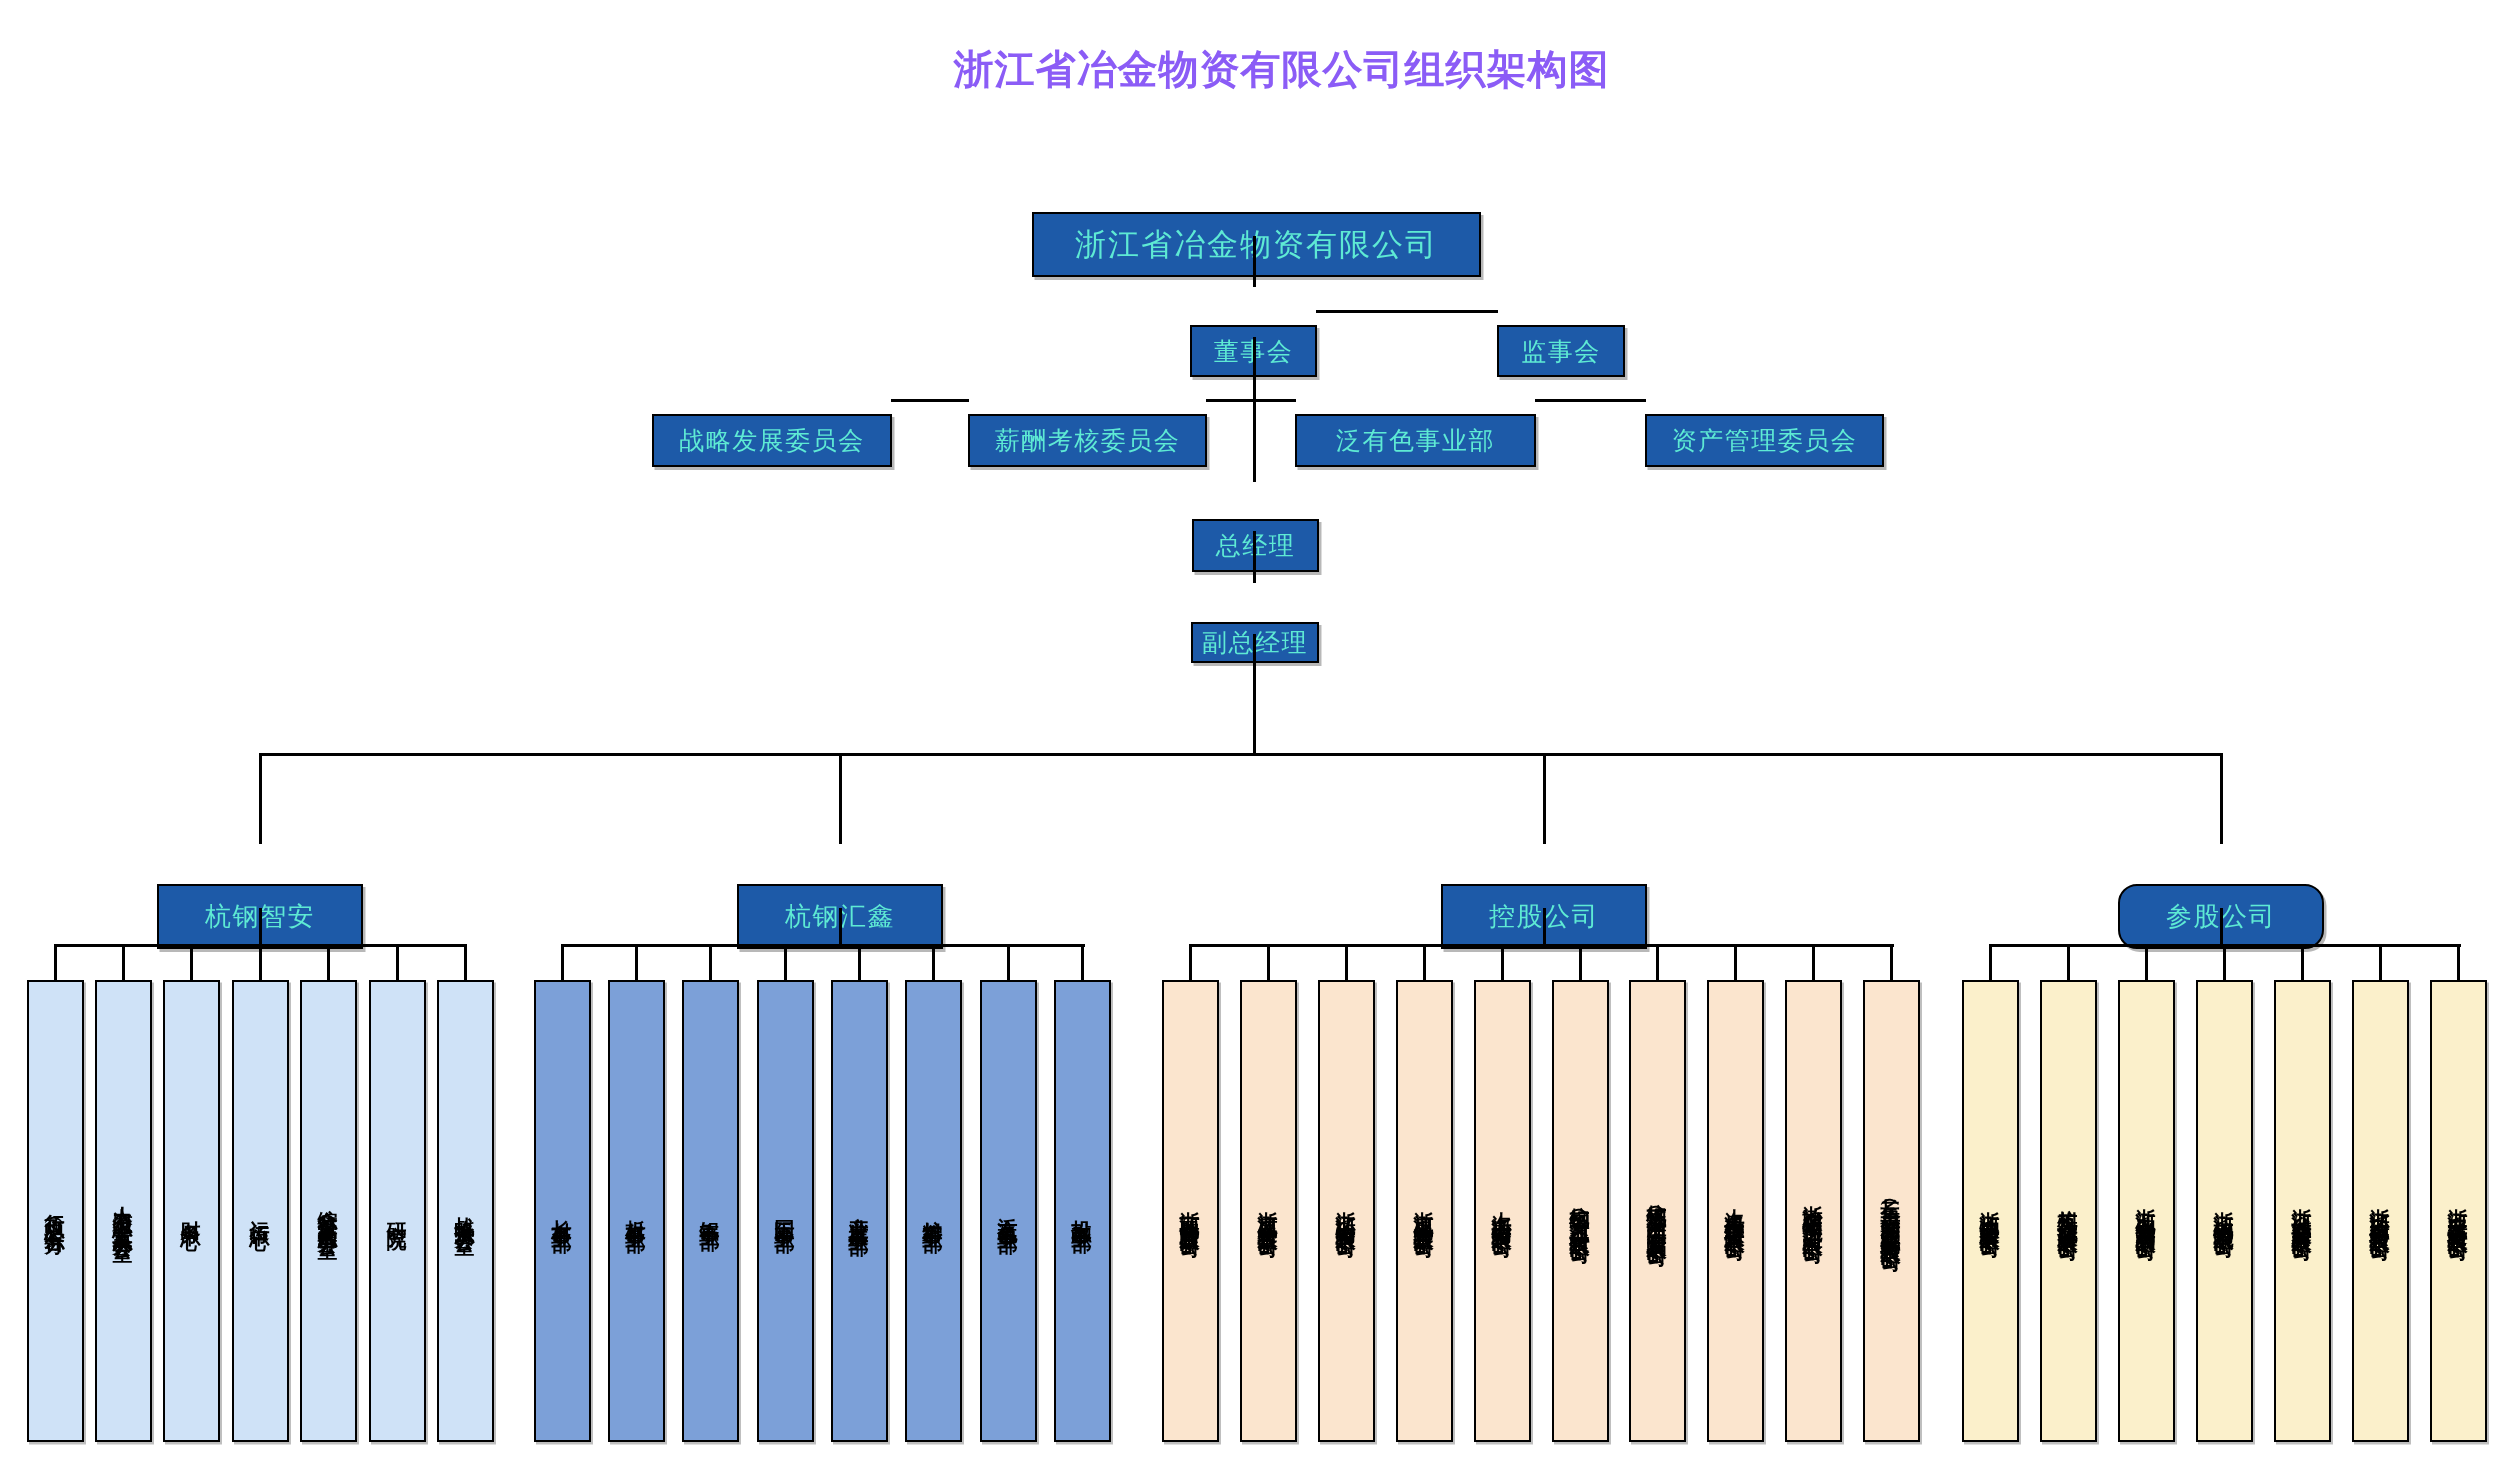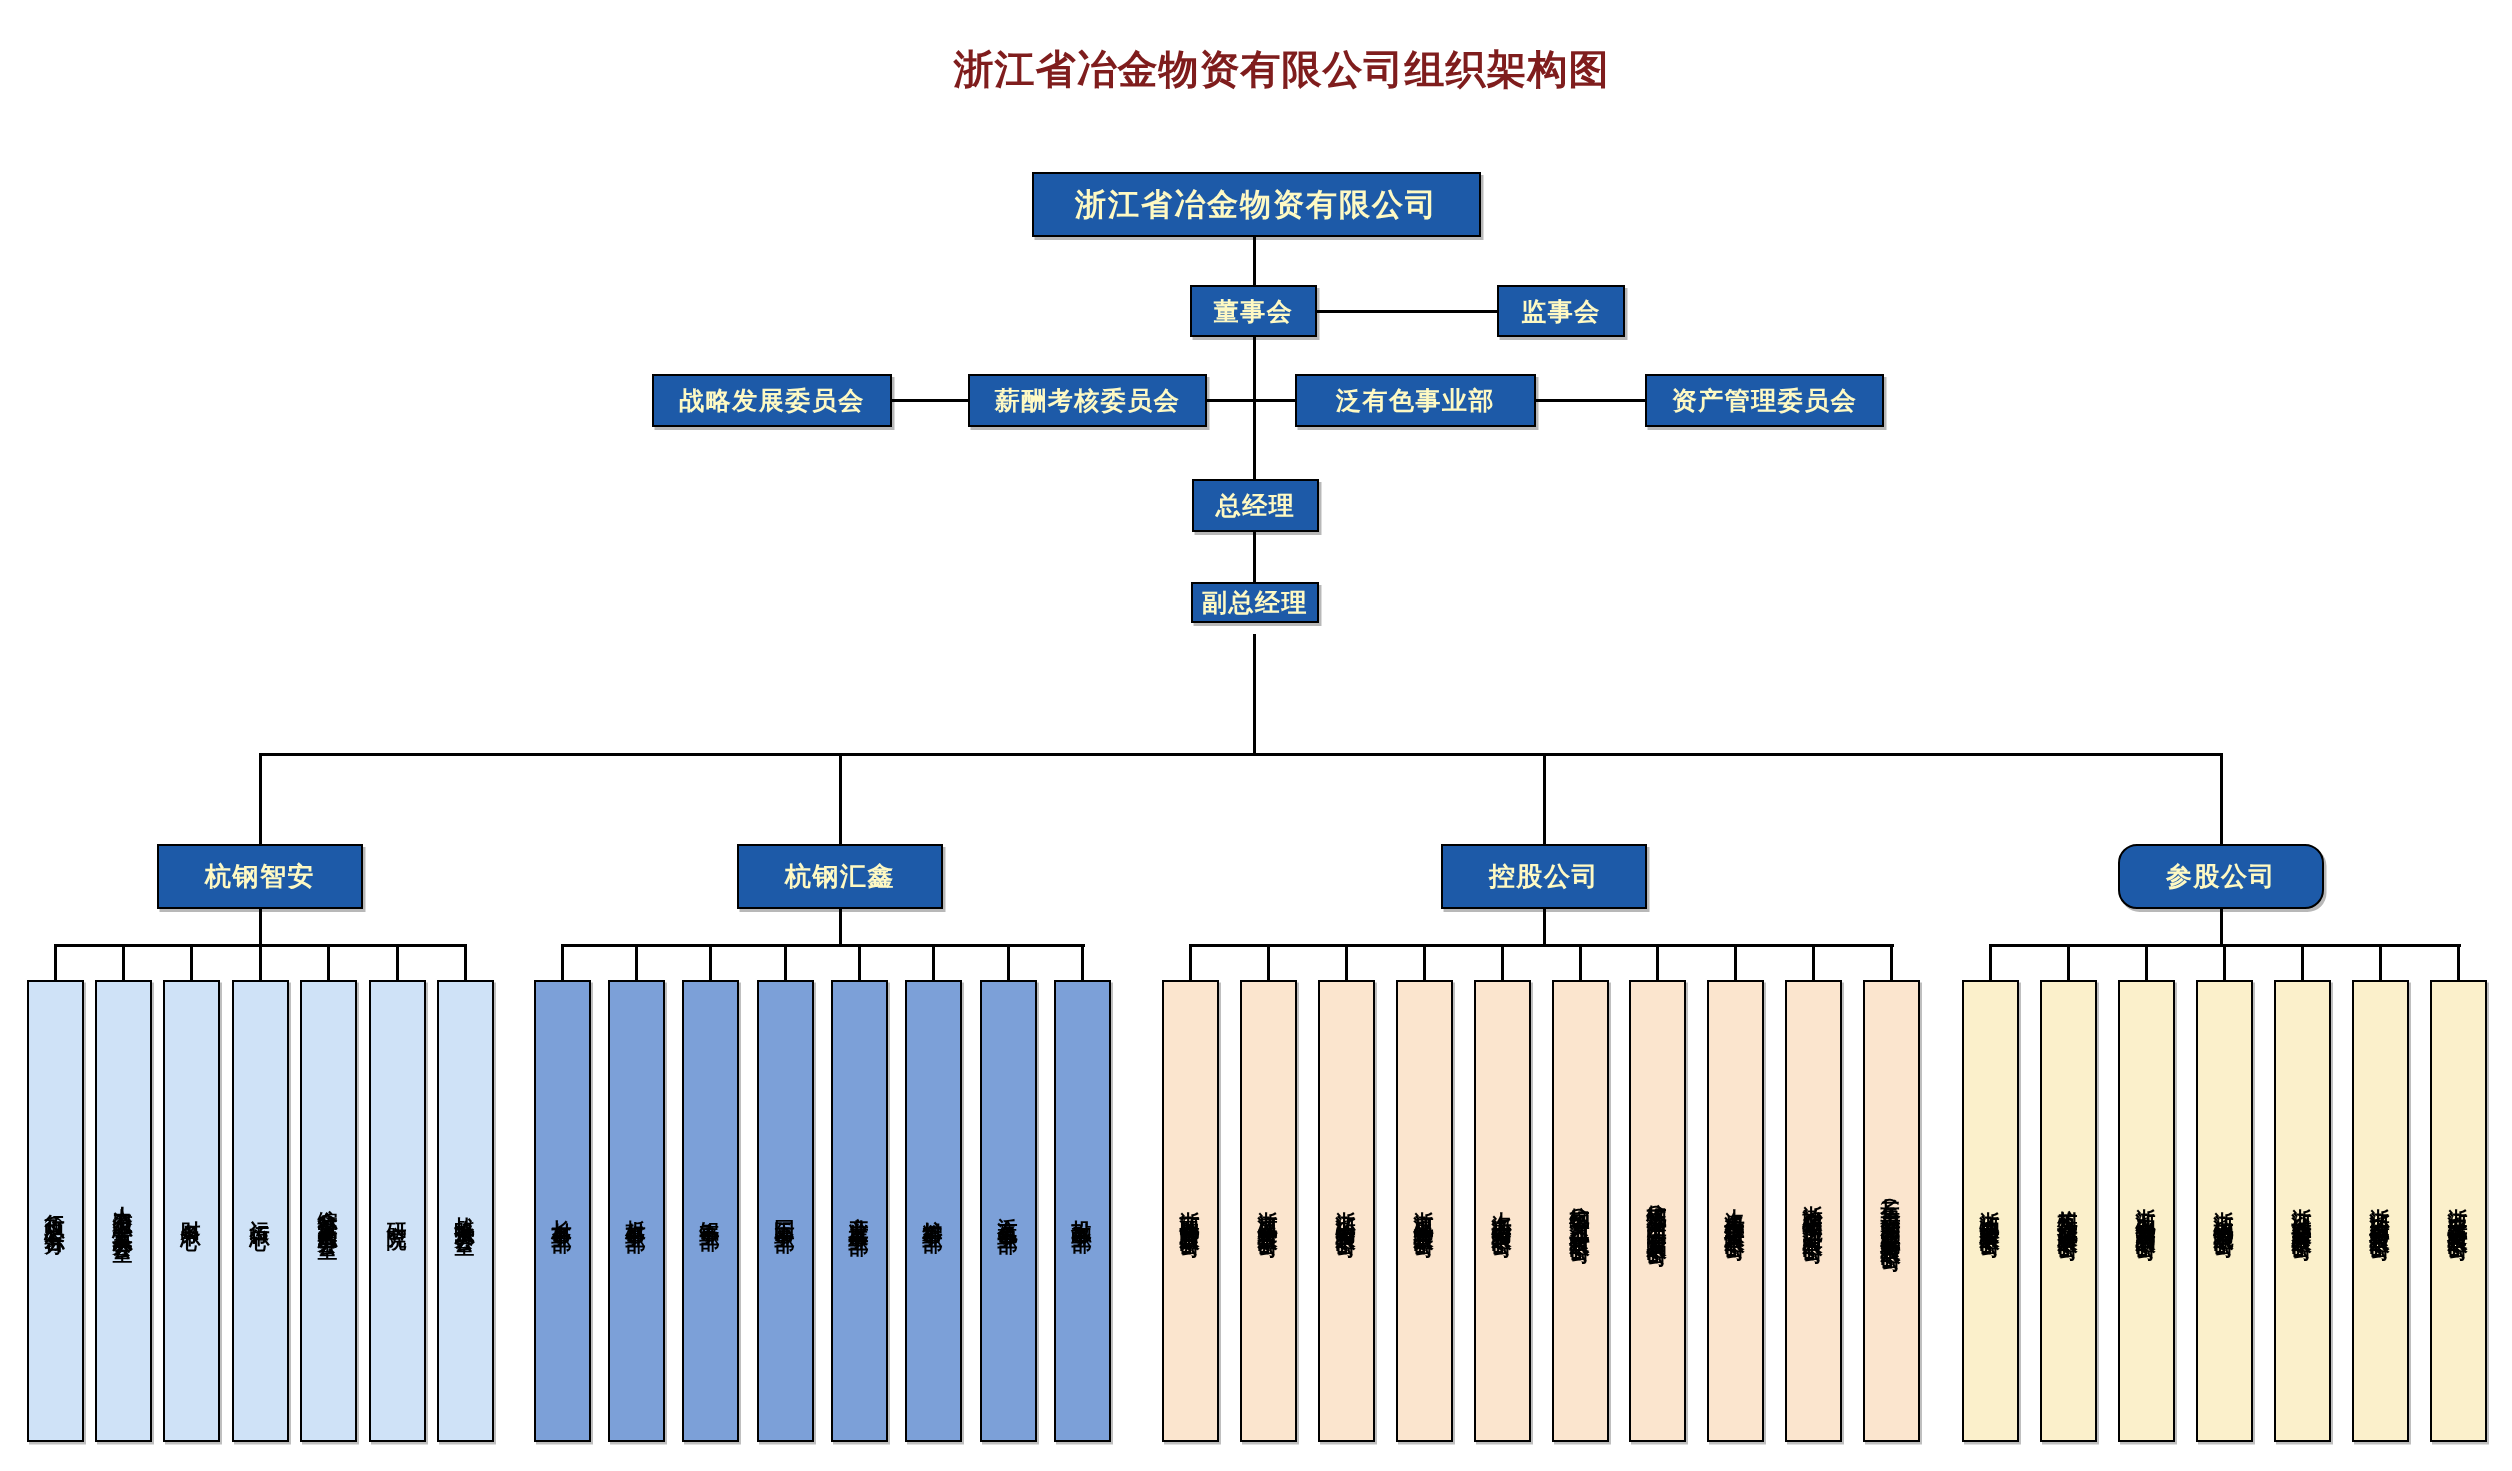--- a/index.html
+++ b/index.html
@@ -1,22 +1,22 @@
 <!DOCTYPE html>
 <html style="font-size:8px"><head>
 <meta charset="utf-8">
 <style>
   html,body{margin:0;padding:0;background:#ffffff;}
   body{width:2512px;height:1472px;font-family:"Liberation Sans","DejaVu Sans",sans-serif;}
   .canvas{position:relative;width:2512px;height:1472px;overflow:hidden;background:#ffffff;}
   .title{position:absolute;left:779px;top:42px;width:1005px;text-align:center;
-         font-size:40px;font-weight:bold;color:#7f1d1d;letter-spacing:1px;}
-  .hbox{position:absolute;background:#1D5AA8;color:#fef9c3;border:2.5px solid #000;
+         font-size:40px;font-weight:bold;color:#8b5cf6;letter-spacing:1px;}
+  .hbox{position:absolute;background:#1D5AA8;color:#5eead4;border:2.5px solid #000;
         box-sizing:border-box;display:flex;align-items:center;justify-content:center;
-        font-weight:bold;box-shadow:2.5px 3px 0 rgba(0,0,0,0.28);white-space:nowrap;}
+        font-weight:normal;box-shadow:2.5px 3px 0 rgba(0,0,0,0.28);white-space:nowrap;margin-top:40px;}
   .sz50{font-size:25px;letter-spacing:1.5px;}
   .sz62{font-size:31px;letter-spacing:2px;}
   .sz52{font-size:26px;letter-spacing:1.5px;}
   .line{position:absolute;background:#000;}
   .vbox{position:absolute;top:980px;width:57px;height:462px;border:2.5px solid #000;
         box-sizing:border-box;display:flex;align-items:center;justify-content:center;
         writing-mode:vertical-rl;font-size:20px;font-weight:bold;color:#000;
         letter-spacing:3px;box-shadow:2px 2.5px 0 rgba(0,0,0,0.25);}
   .vbox::before{content:"";position:absolute;top:-38px;left:50%;margin-left:-1.5px;
         width:2.5px;height:38px;background:#000;}

